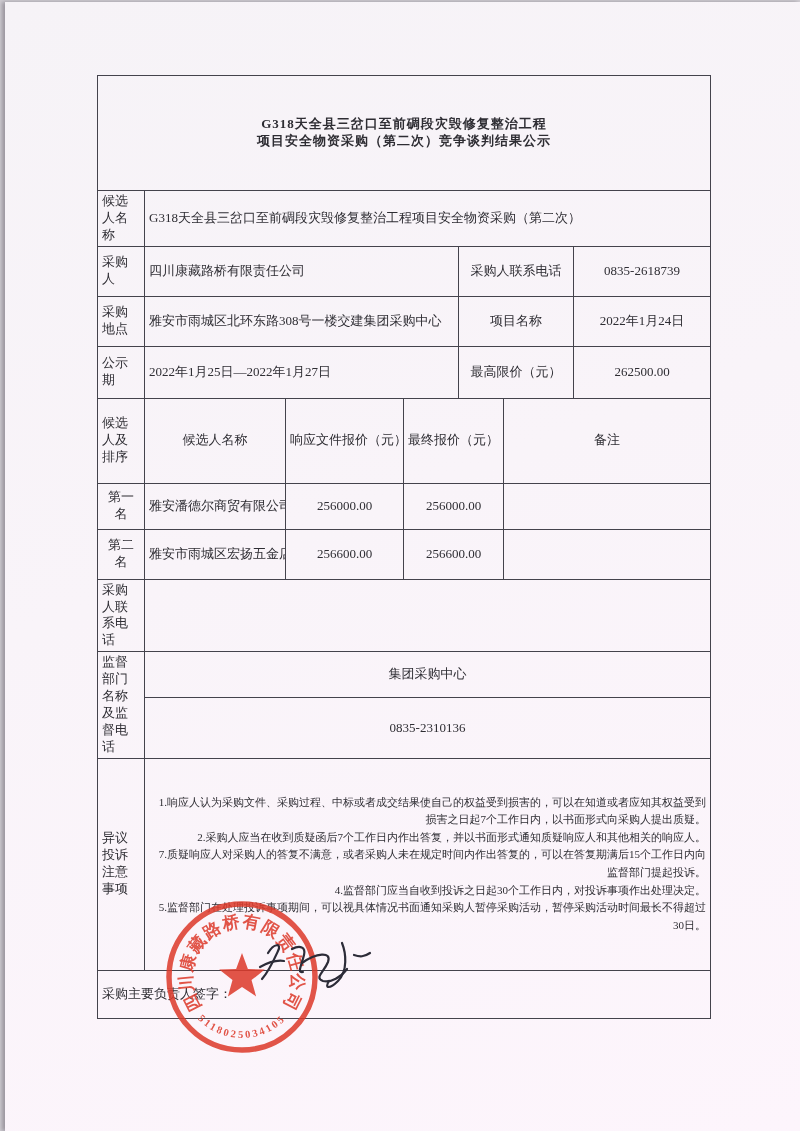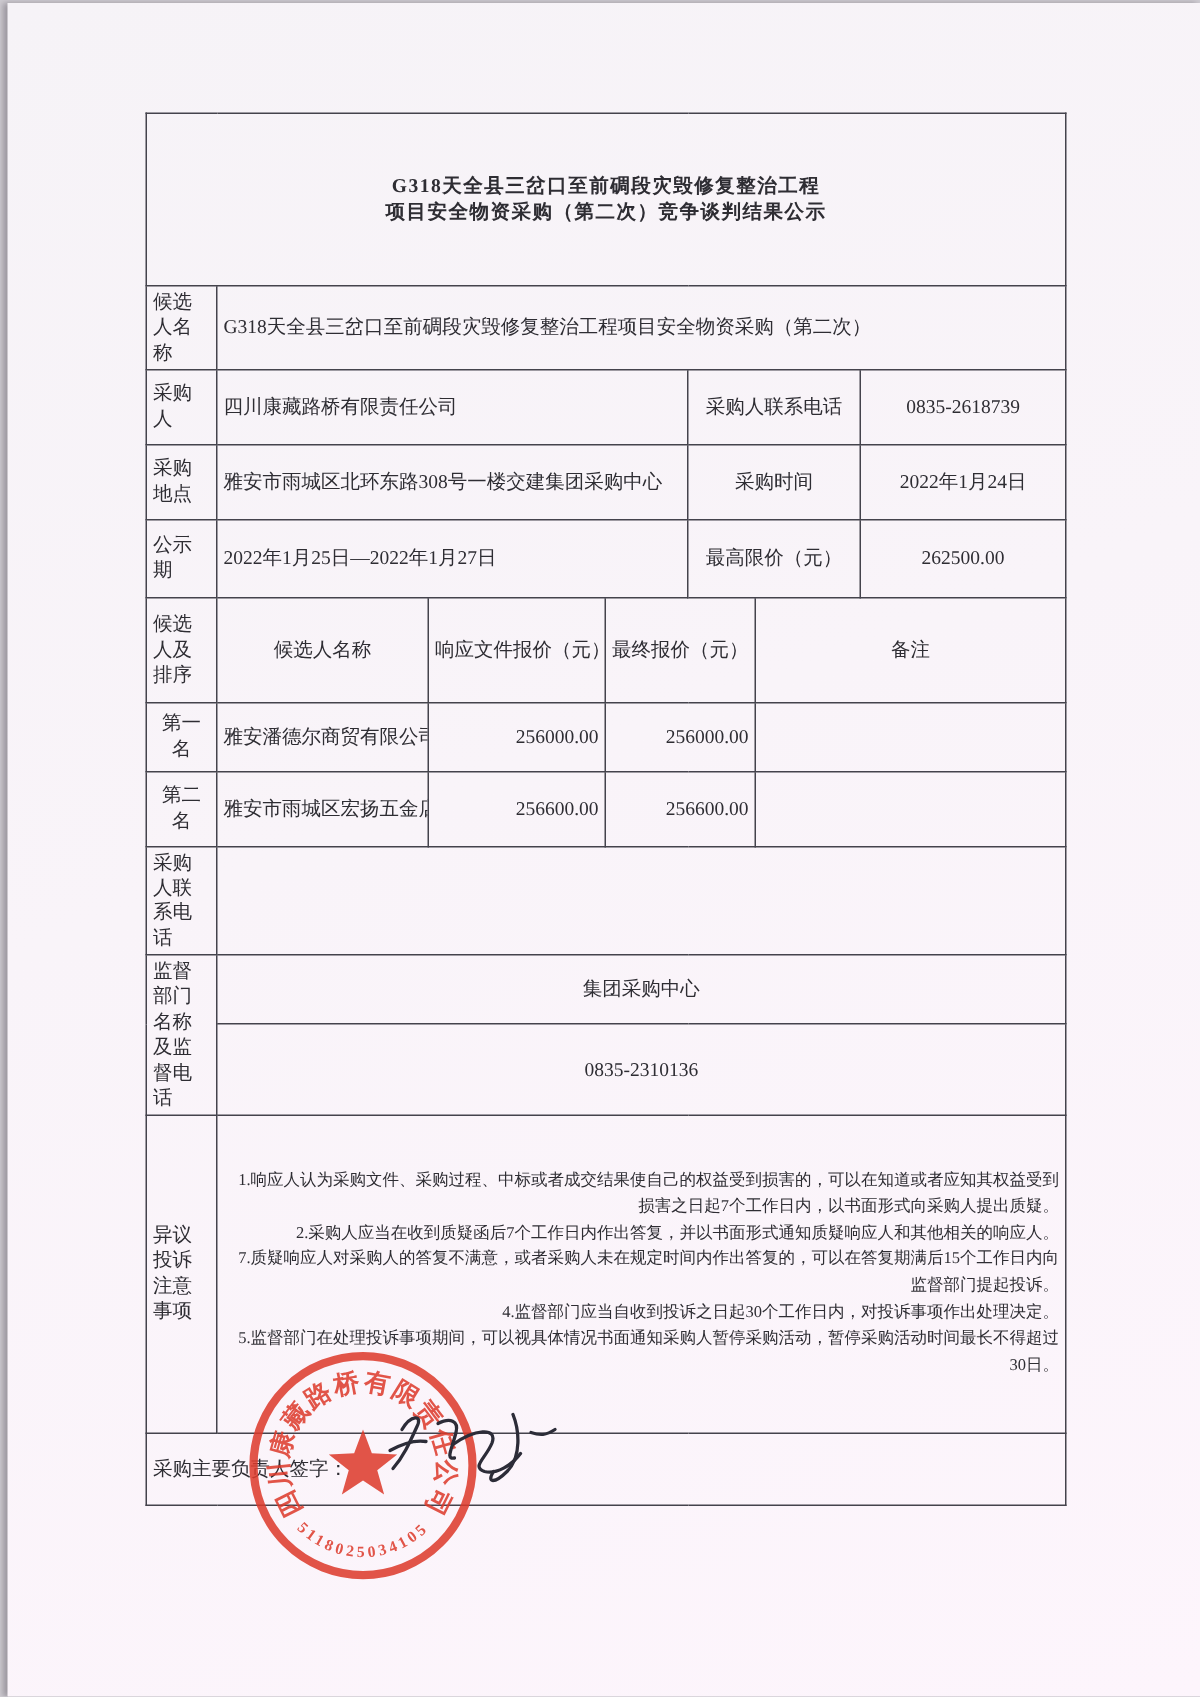--- a/index.html
+++ b/index.html
@@ -26,27 +26,27 @@
     overflow:hidden;
   }
   .title-cell{text-align:center;font-weight:bold;font-size:17px;letter-spacing:1px;line-height:1.65;}
   .lbl{font-size:13.5px;padding:2px;line-height:1.25;}
   .lbl2{text-align:center;font-size:13px;white-space:nowrap;padding:2px 1px;}
   .ctr{text-align:center;}
   .left{text-align:left;padding-left:7px;}
   .hdr{text-align:center;font-size:12.5px;white-space:nowrap;padding:2px 1px;}
   .rank{text-align:center;font-size:13.5px;}
   .name{text-align:center;font-size:12.5px;white-space:nowrap;padding:2px 1px;}
-  .price{text-align:right;font-size:13px;}
+  .price{text-align:center;font-size:13px;}
   .obj-cell{vertical-align:middle;padding:10px 8px;}
   .obj-cell p{margin:0;font-size:11px;line-height:1.6;text-align:right;}
   .sig-cell{font-size:13.5px;padding-left:8px;}
   
   tr.rh-title{height:115px;} tr.rh-50{height:50px;} tr.rh-52{height:52px;}
-  tr.rh-hdr{height:70px;margin-top:48px;} tr.rh-c1{height:46px;margin-top:28px;} tr.rh-c2{height:50px;}
+  tr.rh-hdr{height:85px;margin-top:48px;} tr.rh-c1{height:46px;margin-top:28px;} tr.rh-c2{height:50px;}
   tr.rh-supa{height:40px;} tr.rh-supb{height:52px;}
   tr.rh-obj{height:212px;} tr.rh-sig{height:48px;}
   .stamp-svg{position:absolute;left:155px;top:893px;}
   .sig-svg{position:absolute;left:245px;top:923px;}
 </style>
 </head>
 <body>
 
 <div class="paper">
 
@@ -77,21 +77,21 @@
     <tr class="rh-50">
       <td class="lbl">采购人</td>
       <td colspan="3" class="left">四川康藏路桥有限责任公司</td>
       <td colspan="2" class="lbl2">采购人联系电话</td>
       <td class="ctr">0835-2618739</td>
     </tr>
 
     <tr class="rh-50">
       <td class="lbl">采购地点</td>
       <td colspan="3" class="left">雅安市雨城区北环东路308号一楼交建集团采购中心</td>
-      <td colspan="2" class="lbl2">采购时间</td>
+      <td colspan="2" class="lbl2">项目名称</td>
       <td class="ctr">2022年1月24日</td>
     </tr>
 
     <tr class="rh-52">
       <td class="lbl">公示期</td>
       <td colspan="3" class="left">2022年1月25日—2022年1月27日</td>
       <td colspan="2" class="lbl2">最高限价（元）</td>
       <td class="ctr">262500.00</td>
     </tr>
 

